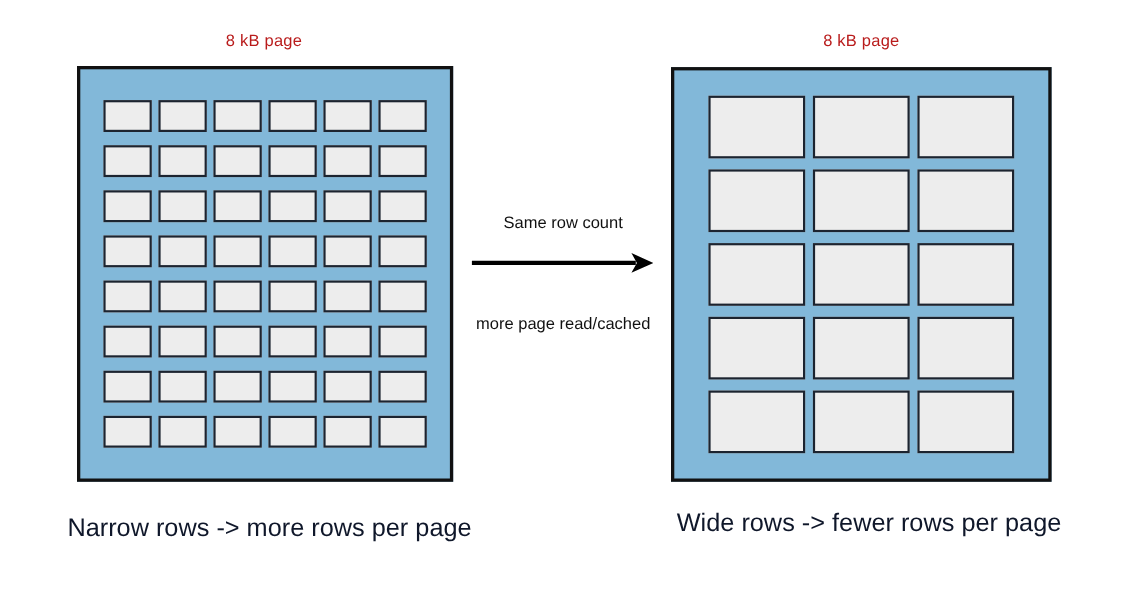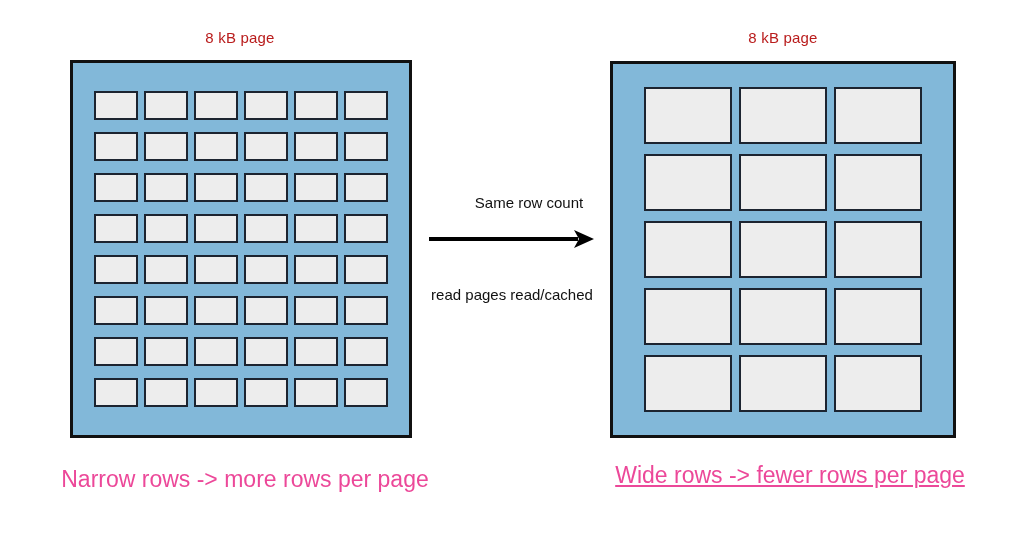--- a/index.html
+++ b/index.html
@@ -73,43 +73,43 @@
 
   
   .mid-text {
     position: absolute;
     text-align: center;
     white-space: nowrap;
     color: #111111;
   }
   #mid-top-text {
     left: 412px; top: 194px; width: 200px;
-    font-size: 15px; line-height: 18px; padding-left: 17px;
+    font-size: 15px; line-height: 18px;
   }
   #mid-bottom-text {
     left: 408px; top: 286px; width: 208px;
     font-size: 15px; line-height: 18px;
   }
   #mid-arrow {
     position: absolute;
     left: 428px; top: 226px;
     width: 168px; height: 26px;
   }
 
   
   .caption {
     position: absolute;
     text-align: center;
     white-space: nowrap;
     font-size: 23px;
     line-height: 28px;
-    color: #ec4899;
+    color: #0f172a;
   }
   #left-caption { left: 20px; top: 465px; width: 450px; }
-  #right-caption { left: 570px; top: 461px; width: 440px; text-decoration: underline; }
+  #right-caption { left: 570px; top: 461px; width: 440px; }
 </style>
 </head>
 <body>
 
 <div class="page-label" id="left-page-label">8 kB page</div>
 
 <div class="page-box" id="left-page-box">
   <div class="grid" id="left-grid">
       <div class="row-cell"></div>
       <div class="row-cell"></div>
@@ -164,21 +164,21 @@
 
 <div class="mid-text" id="mid-top-text">Same row count</div>
 
 <div id="mid-arrow">
   <svg width="168" height="26" viewBox="0 0 168 26" xmlns="http://www.w3.org/2000/svg">
     <line x1="1" y1="13" x2="150" y2="13" stroke="#000000" stroke-width="4"></line>
     <polygon points="146,4 166,13 146,22 151,13" fill="#000000"></polygon>
   </svg>
 </div>
 
-<div class="mid-text" id="mid-bottom-text">read pages read/cached</div>
+<div class="mid-text" id="mid-bottom-text">more page read/cached</div>
 
 <div class="page-label" id="right-page-label">8 kB page</div>
 
 <div class="page-box" id="right-page-box">
   <div class="grid" id="right-grid">
       <div class="row-cell"></div>
       <div class="row-cell"></div>
       <div class="row-cell"></div>
       <div class="row-cell"></div>
       <div class="row-cell"></div>

